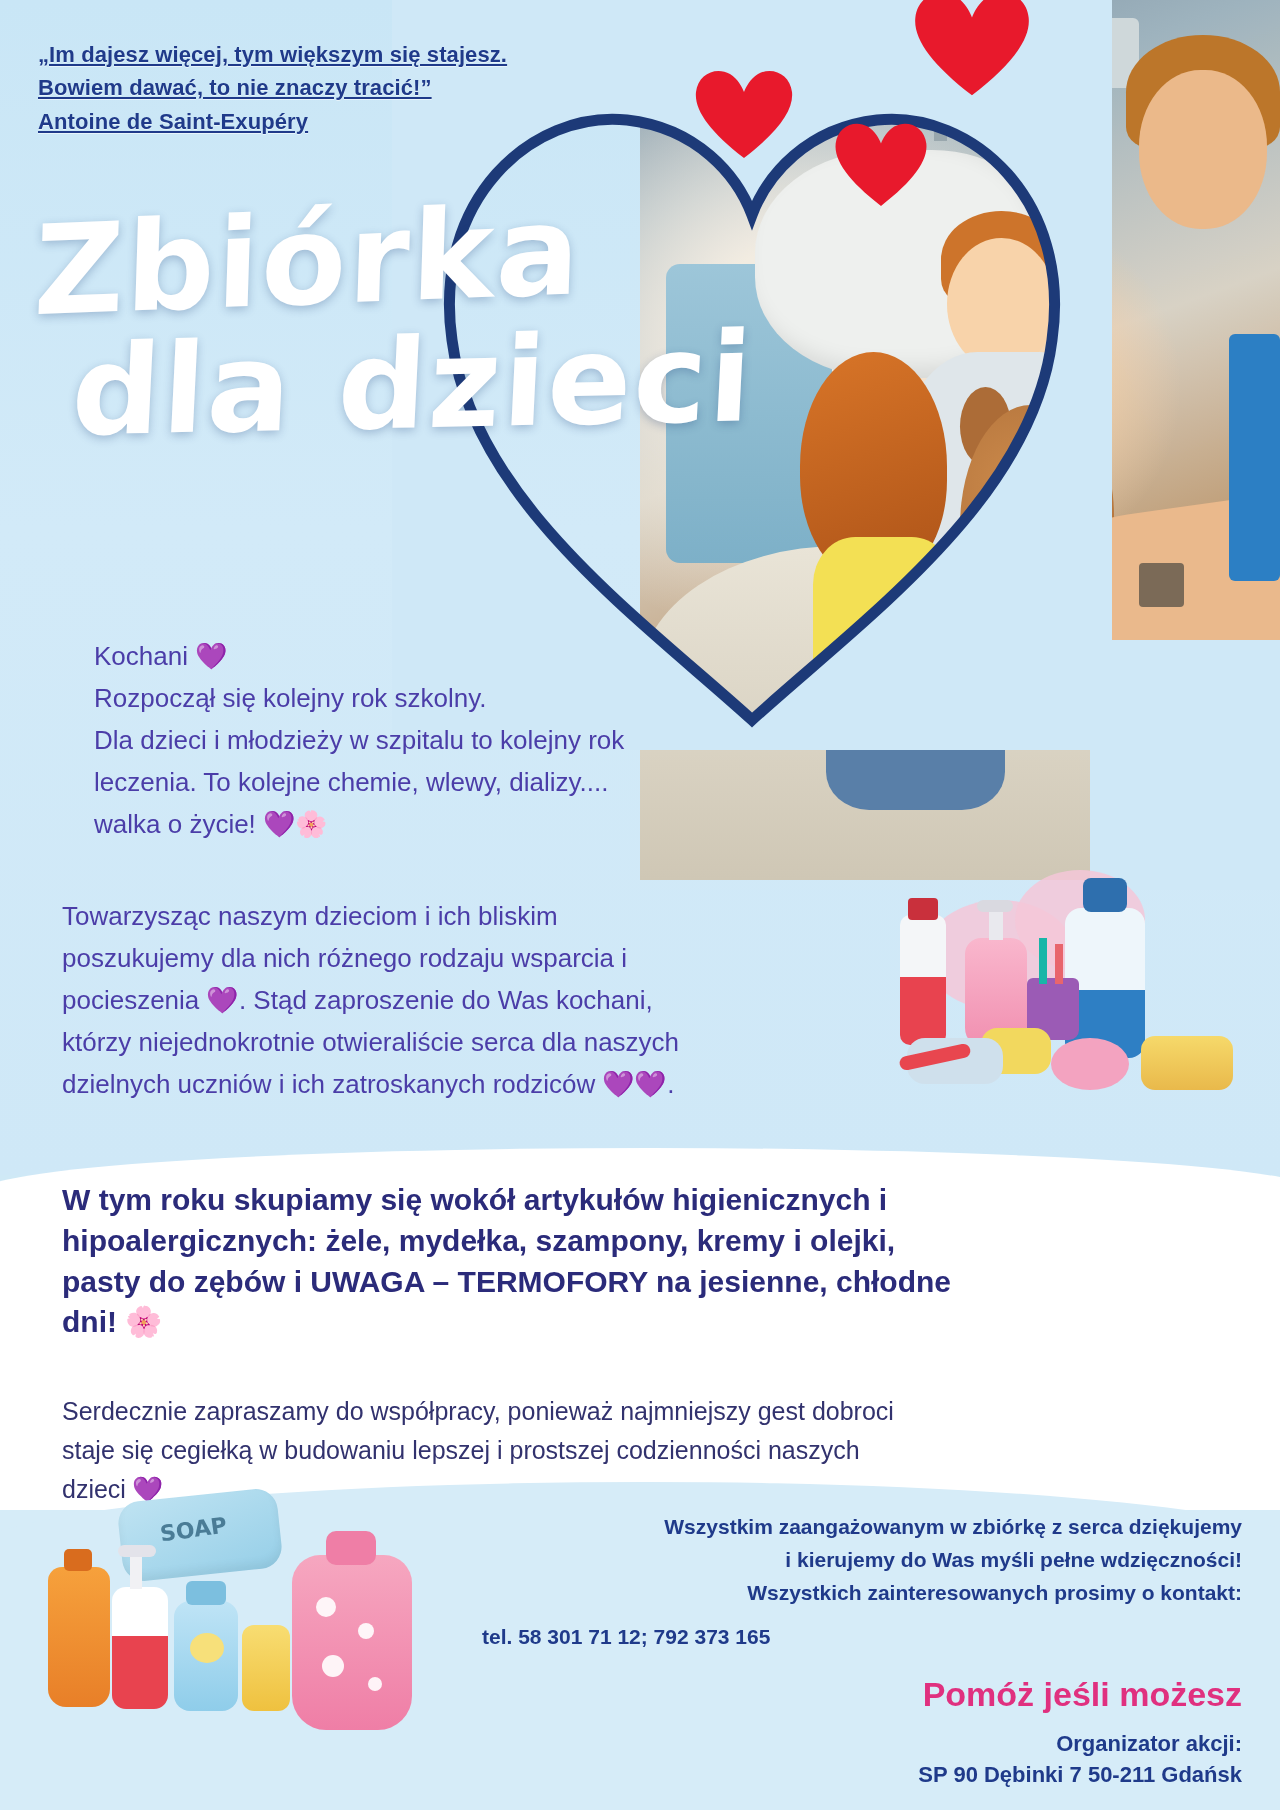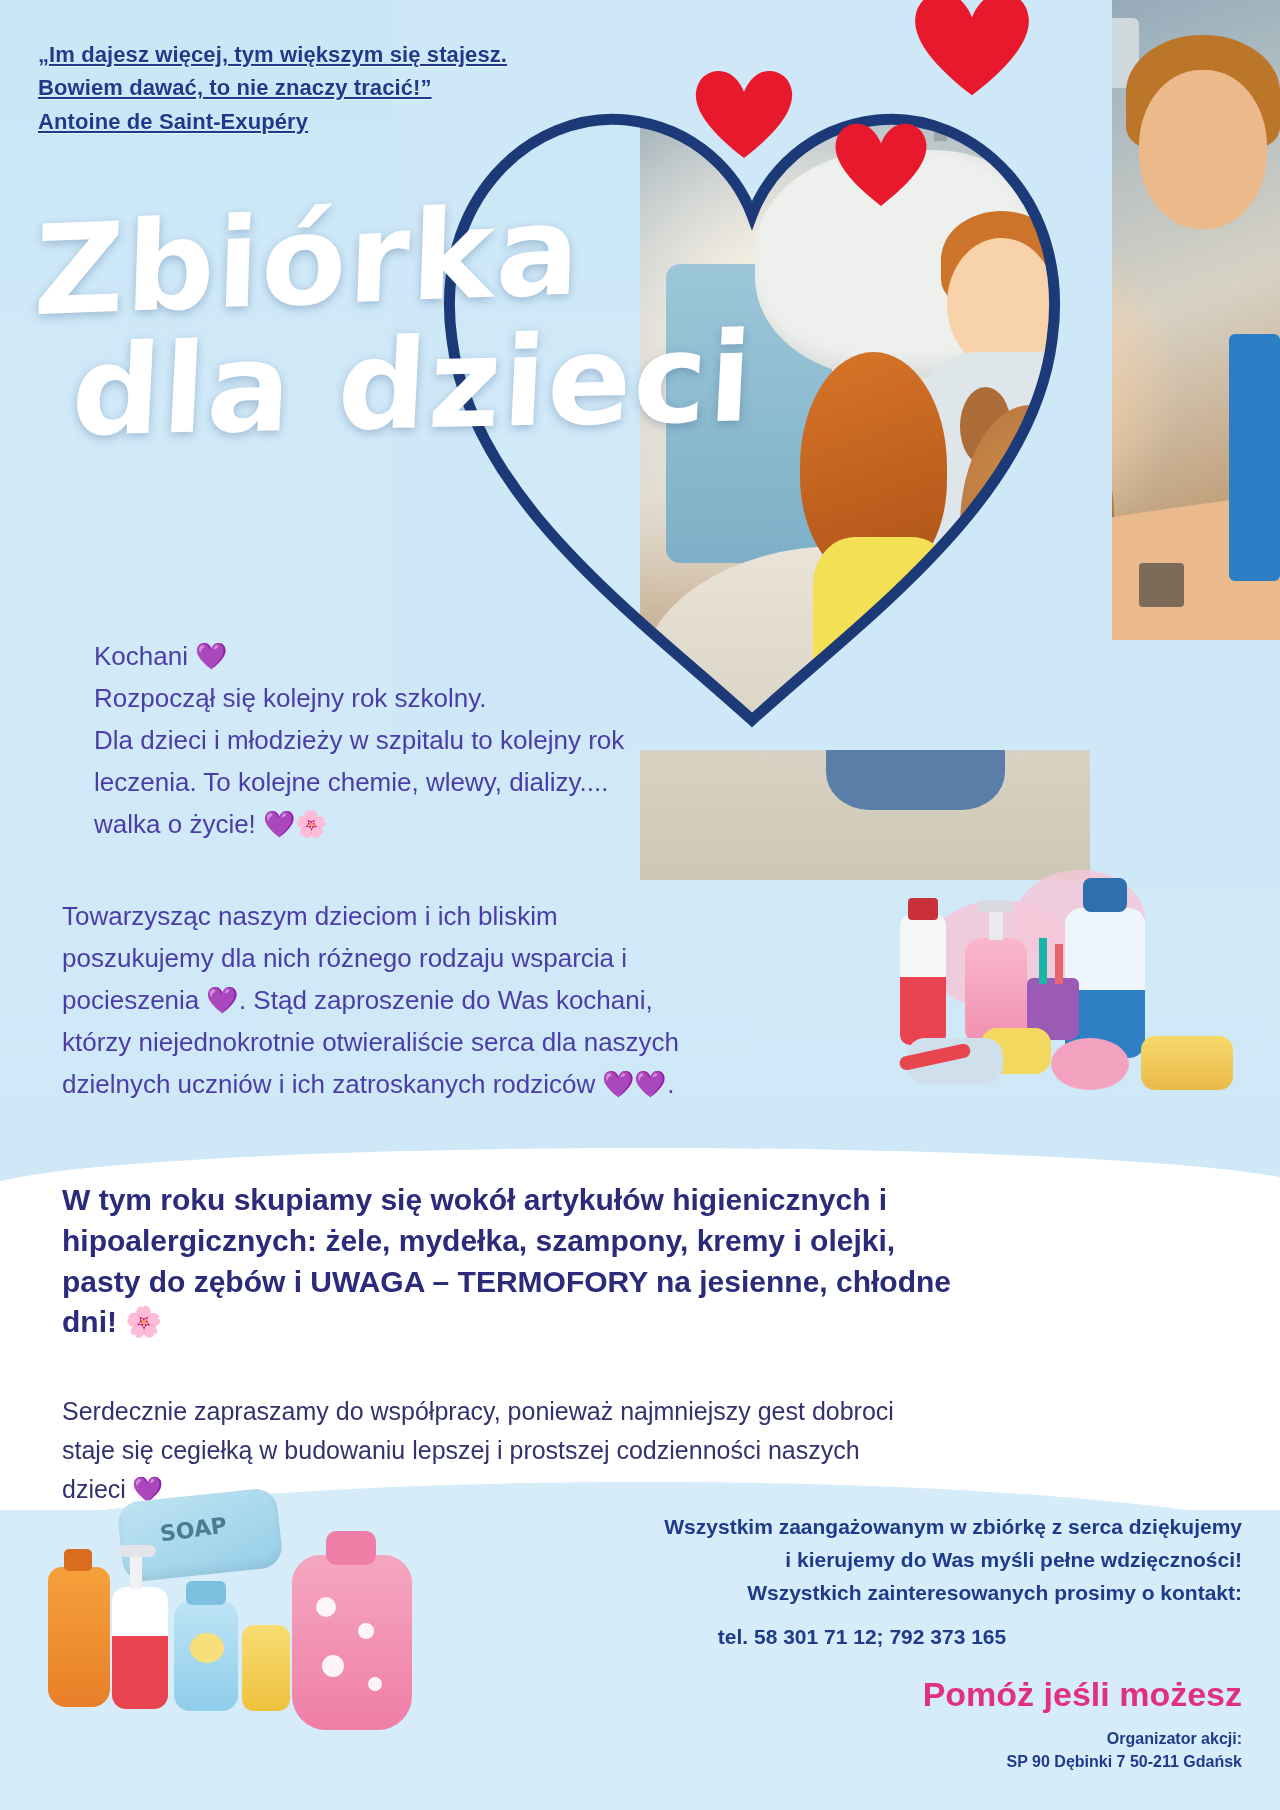--- a/index.html
+++ b/index.html
@@ -239,42 +239,42 @@
     text-align: right;
     color: #1f3a8a;
     font-weight: bold;
     font-size: 21px;
     line-height: 1.58;
   }
   .phones {
     position: absolute;
     right: 38px; top: 1625px;
     width: 760px;
-    text-align: center;
+    text-align: left;
     color: #1f3a8a;
     font-weight: bold;
     font-size: 21px;
   }
   .cta {
     position: absolute;
     right: 38px; top: 1675px;
     width: 760px;
     text-align: right;
     color: #e0307f;
     font-weight: bold;
     font-size: 34px;
   }
   .organizer {
     position: absolute;
     right: 38px; top: 1728px;
     width: 760px;
     text-align: right;
     color: #1f3a8a;
     font-weight: bold;
-    font-size: 16px;
+    font-size: 22px;
     line-height: 1.42;
   }
 
   
   .cluster { position: absolute; }
   .obj { position: absolute; }
 
   
   .cluster-tr { left: 955px; top: 860px; width: 325px; height: 290px; }
   .blob-pink {

